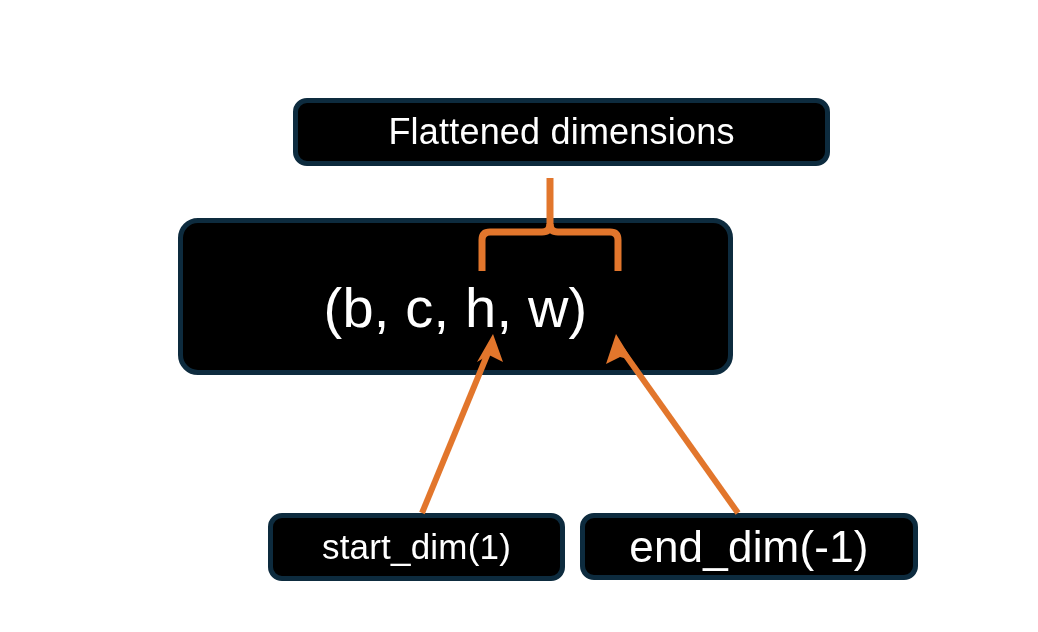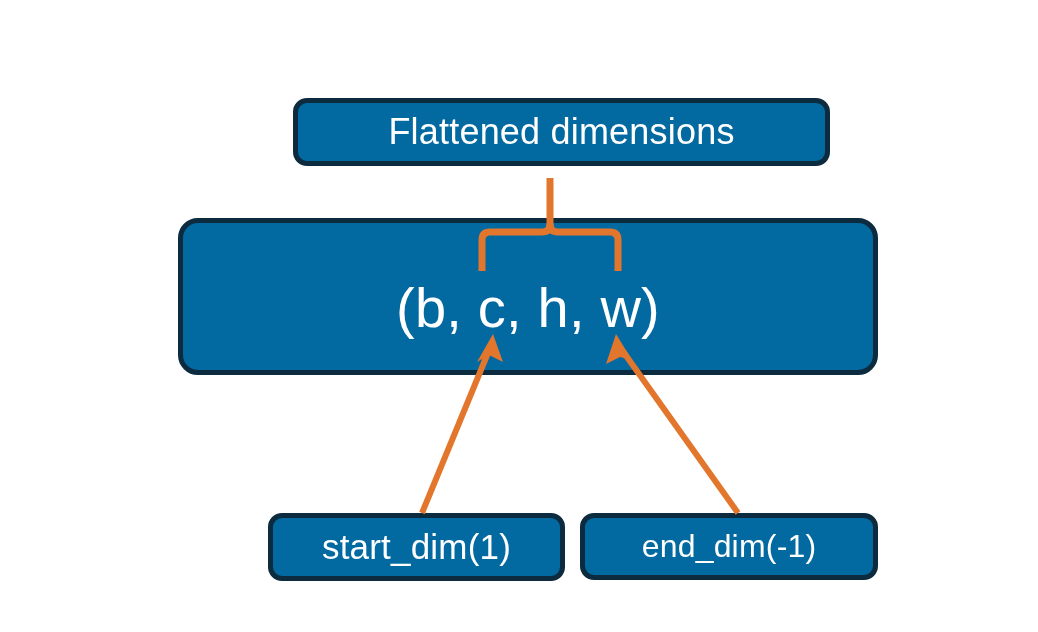--- a/index.html
+++ b/index.html
@@ -15,21 +15,21 @@
   }
   #canvas {
     position: relative;
     width: 1038px;
     height: 632px;
     background: #ffffff;
   }
   .node {
     position: absolute;
     box-sizing: border-box;
-    background: #0369a1;
+    background: #000000;
     border: 5px solid #0D2B3E;
     border-radius: 14px;
     display: flex;
     align-items: center;
     justify-content: center;
     color: #ffffff;
     font-family: "Liberation Sans", sans-serif;
     font-weight: 400;
     letter-spacing: 0.2px;
     white-space: nowrap;
@@ -38,40 +38,40 @@
   #node-flattened {
     left: 293px;
     top: 98px;
     width: 537px;
     height: 68px;
     font-size: 36px;
   }
   #node-shape {
     left: 178px;
     top: 218px;
-    width: 700px;
+    width: 555px;
     height: 157px;
     border-radius: 20px;
     font-size: 56px;
     align-items: flex-start;
     padding-top: 52px;
   }
   #node-startdim {
     left: 268px;
     top: 513px;
     width: 297px;
     height: 68px;
     font-size: 35px;
   }
   #node-enddim {
     left: 580px;
     top: 513px;
-    width: 298px;
+    width: 338px;
     height: 67px;
-    font-size: 32px;
+    font-size: 44px;
   }
   #overlay {
     position: absolute;
     left: 0;
     top: 0;
     width: 1038px;
     height: 632px;
     z-index: 3;
     pointer-events: none;
   }

